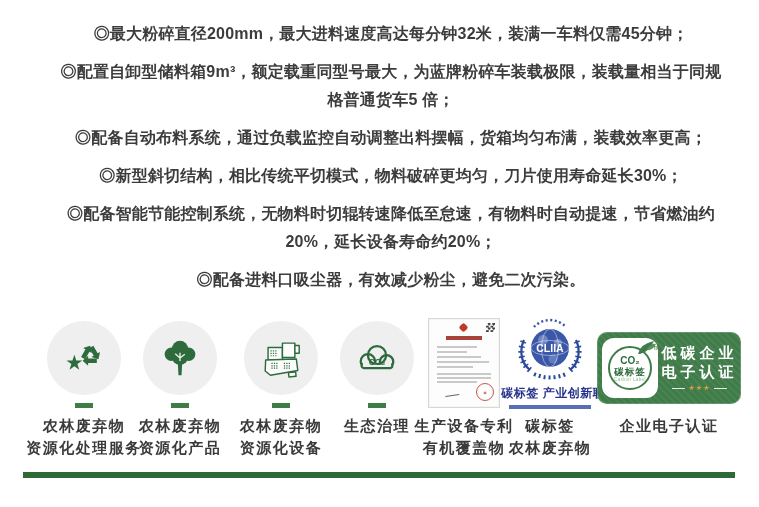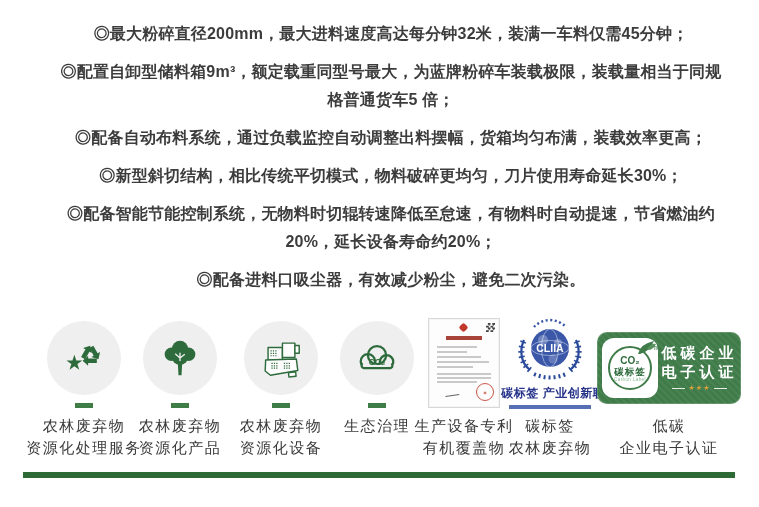--- a/index.html
+++ b/index.html
@@ -13,21 +13,21 @@
   .col{position:absolute;top:318px;display:flex;flex-direction:column;align-items:center;}
   .c1{left:32px;width:104px;} .c2{left:128px;width:104px;} .c3{left:229px;width:104px;}
   .c4{left:325px;width:104px;} .c5{left:414px;width:100px;} .c6{left:500px;width:100px;}
   .c7{left:592px;width:154px;}
   .art{position:relative;height:91px;width:100%;display:flex;flex-direction:column;
        align-items:center;justify-content:space-between;}
   .circle{width:74px;height:74px;border-radius:50%;background:#efefef;display:flex;
           align-items:center;justify-content:center;margin-top:3px;}
   .dash{position:absolute;bottom:1px;left:50%;transform:translateX(-50%);
         width:18px;height:5px;background:#3e7d46;}
-  .labels{margin-top:6px;text-align:center;font-weight:400;font-size:15px;color:#3a3a3a;
+  .labels{margin-top:6px;text-align:center;font-weight:700;font-size:15px;color:#3a3a3a;
           line-height:22px;letter-spacing:1.5px;white-space:nowrap;}
   
   .cert{position:relative;width:70px;height:88px;background:#fdfdfd;border:1px solid #d8d8d8;
         box-shadow:inset 0 0 0 1px #f4f4f4;}
   .cert-emblem{position:absolute;top:5px;left:31px;width:7px;height:7px;background:#c0392b;
                border-radius:2px;transform:rotate(45deg);}
   .cert-qr{position:absolute;top:4px;right:4px;width:9px;height:9px;
            background:repeating-conic-gradient(#444 0% 25%,#fff 0% 50%) 0 0/4.5px 4.5px;}
   .cert-title{position:absolute;top:17px;left:17px;width:36px;height:4px;background:#a8433a;}
   .cert .ln{position:absolute;left:8px;height:2px;background:#c9c9c9;}
@@ -235,19 +235,18 @@
           <div class="b2">电子认证</div>
           <div class="badge-stars">
             <span class="hr"></span>
             <span class="st">★★★</span>
             <span class="hr"></span>
           </div>
         </div>
       </div>
     </div>
     <div class="labels">
-      <div>低碳</div>
       <div>企业电子认证</div>
     </div>
   </div>
 
   <div class="footer-bar"></div>
 </div>
 
 </body></html>

